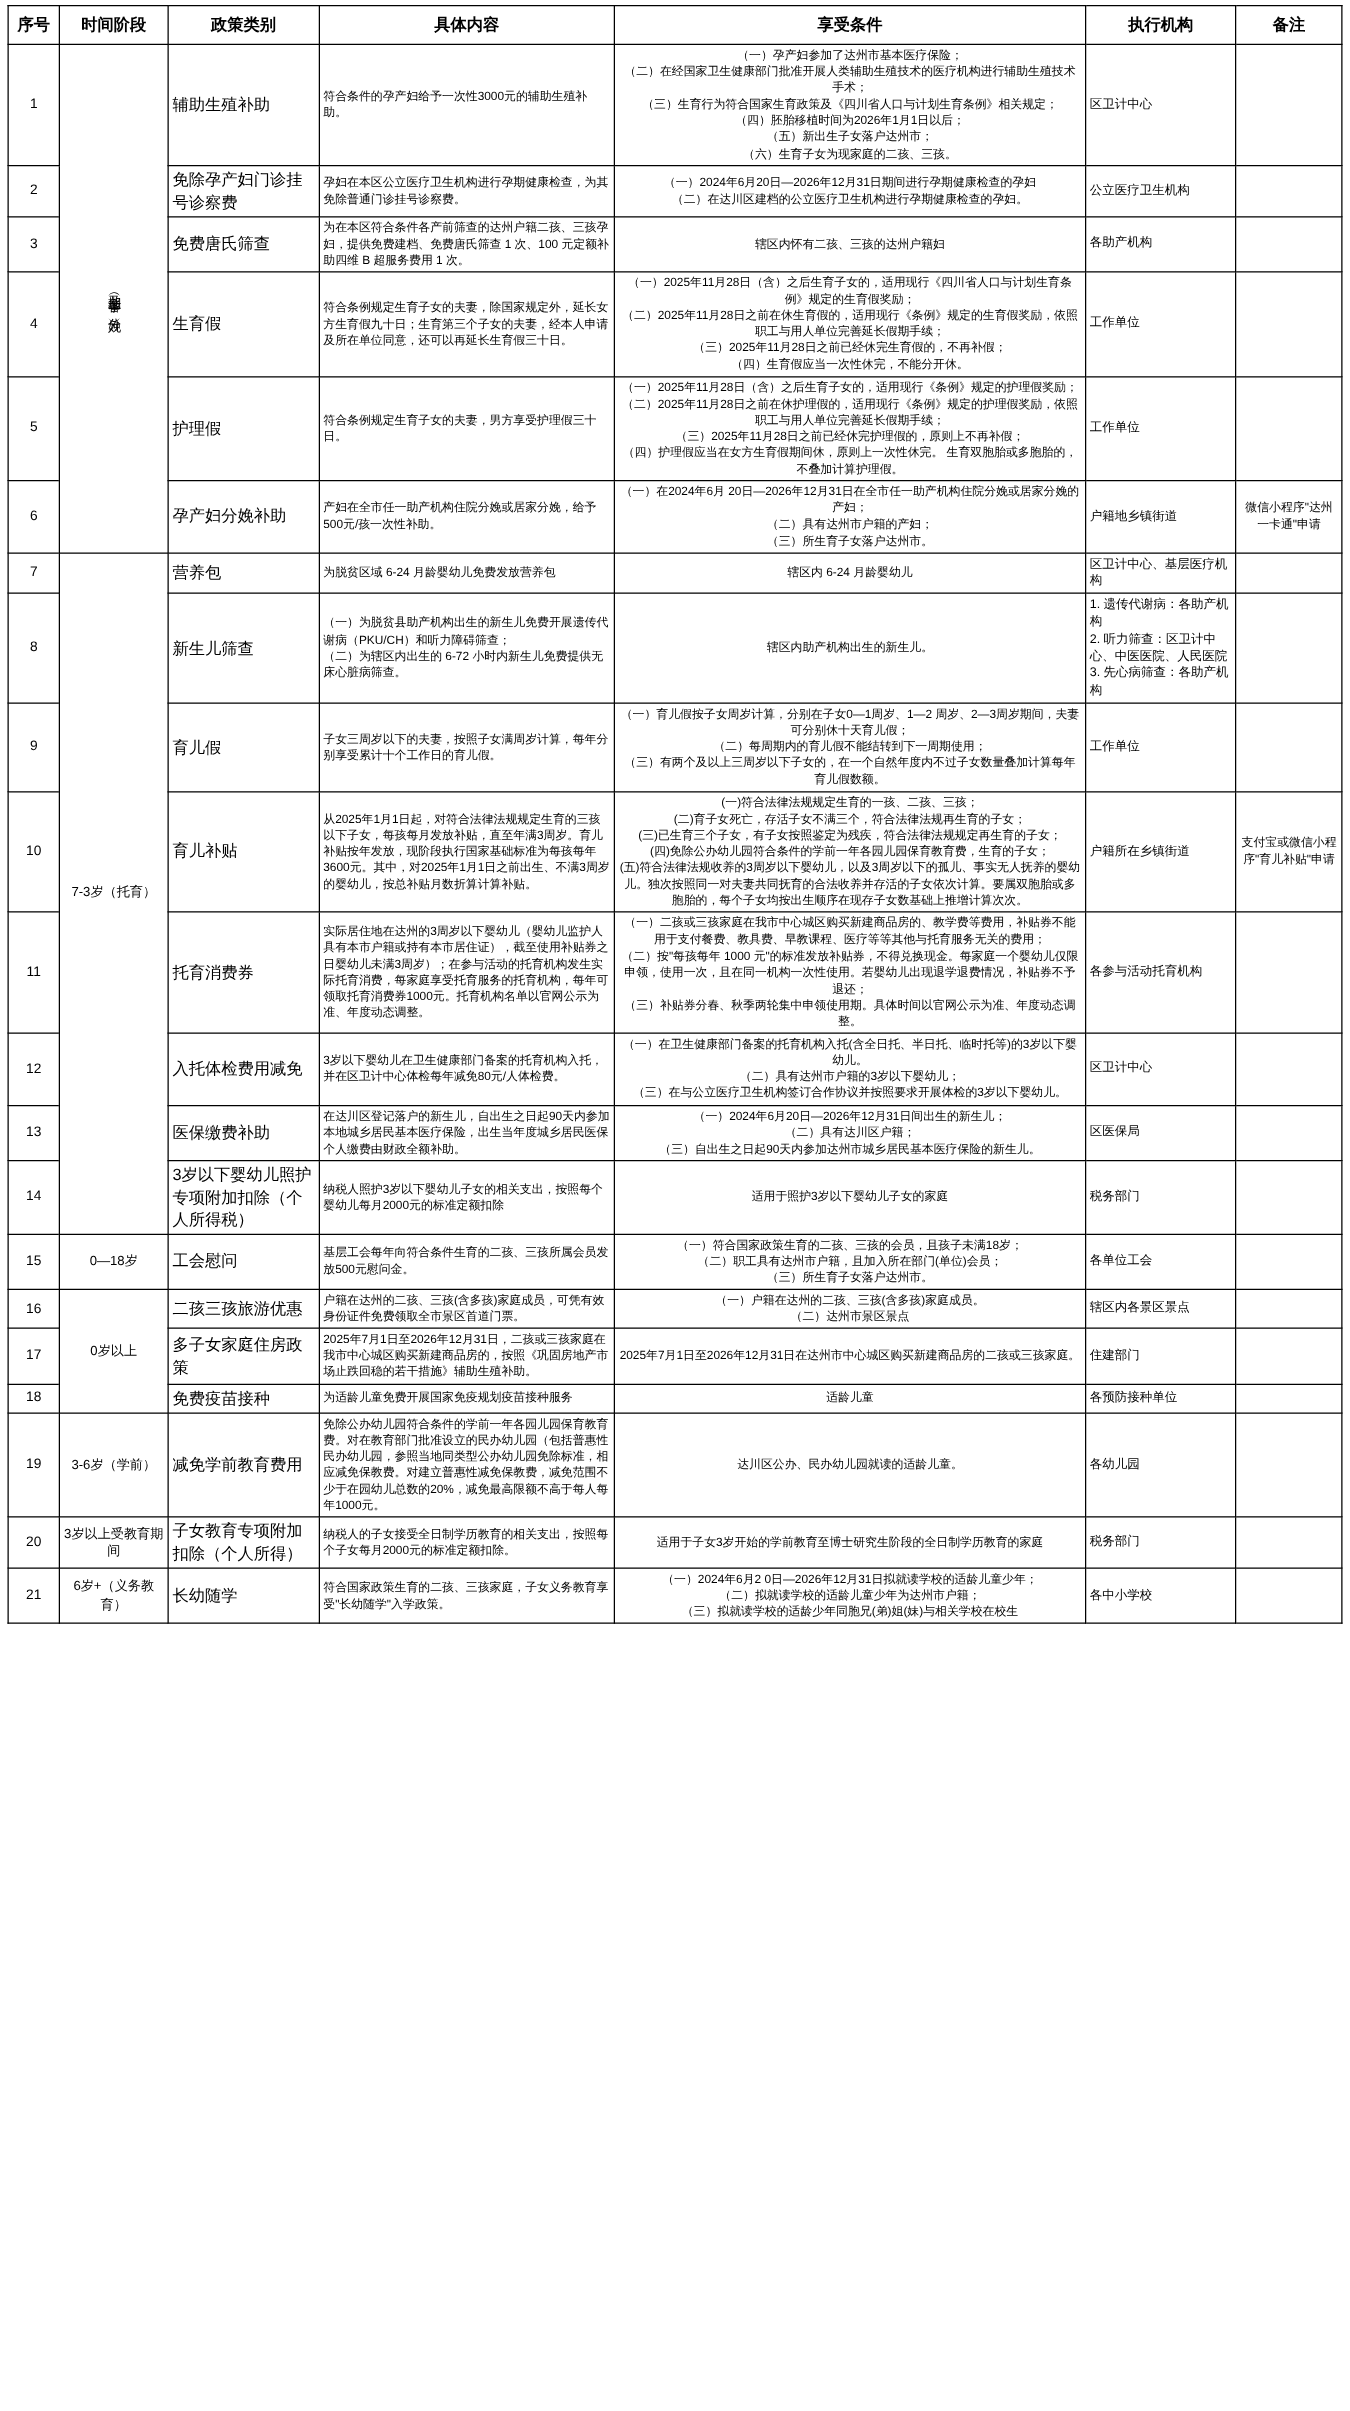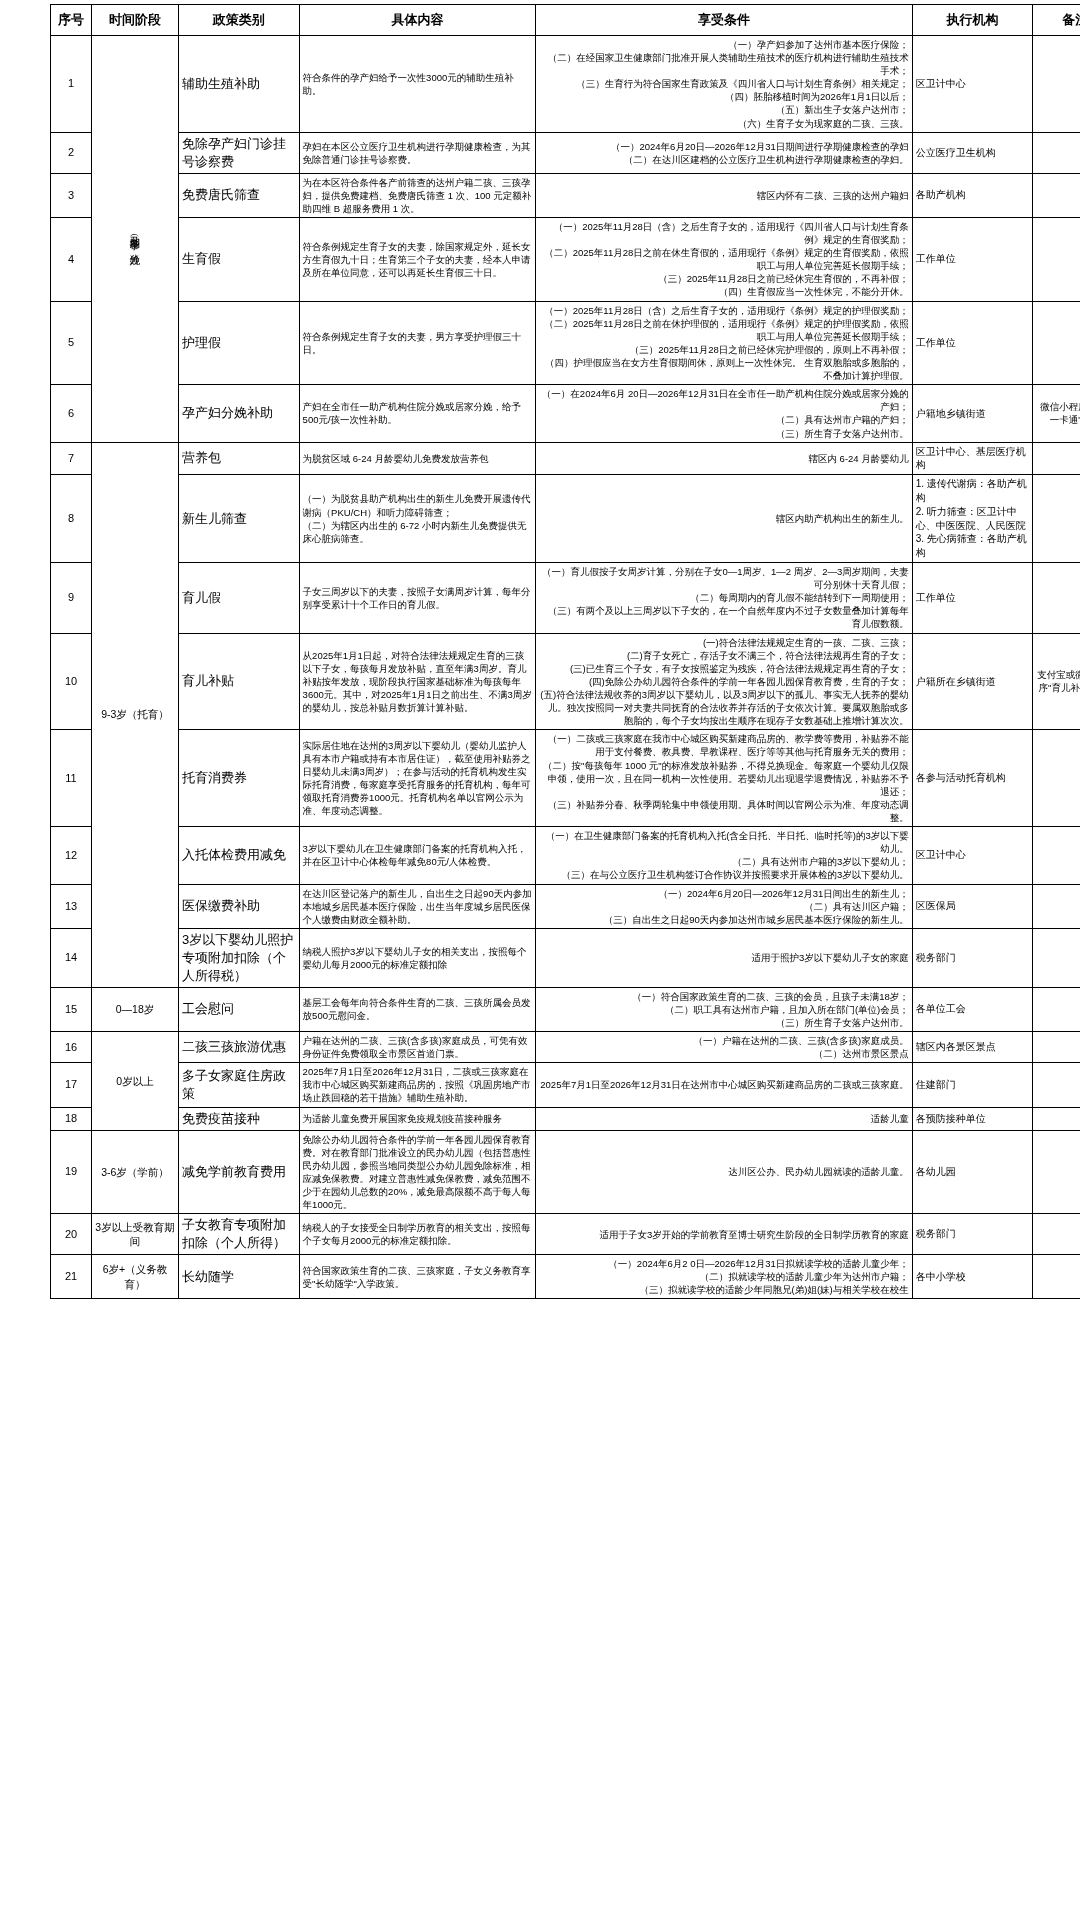--- a/index.html
+++ b/index.html
@@ -1,32 +1,32 @@
 <!DOCTYPE html>
 <html><head>
 <meta charset="utf-8">
 <style>
   html,body{margin:0;padding:0;background:#fff;}
   body{font-family:"Liberation Sans","DejaVu Sans",sans-serif;color:#000;}
-  #sheet{width:876px;min-height:1929px;box-sizing:border-box;padding:4px 6px 20px 6px;margin-left:44px;}
+  #sheet{width:876px;min-height:1929px;box-sizing:border-box;padding:4px 6px 20px 6px;}
   table{border-collapse:collapse;width:1068px;table-layout:fixed;}
   col.c0{width:34px}
   col.c1{width:72px}
   col.c2{width:100px}
   col.c3{width:196px}
   col.c4{width:312px}
   col.c5{width:100px}
   col.c6{width:70px}
   th,td{border:1px solid #000;vertical-align:middle;padding:2px 3px;font-size:9.5px;line-height:1.38;}
   thead th{font-size:13px;font-weight:bold;text-align:center;padding:6px 2px;}
   td.num{text-align:center;font-size:11px;}
   td.stage{text-align:center;font-size:10.5px;}
   td.cat{text-align:left;font-size:13px;}
   td.body{text-align:left;}
-  td.cond{text-align:right;}
+  td.cond{text-align:center;}
   td.org{text-align:left;font-size:10px;}
   td.remark{text-align:center;font-size:9.5px;}
   .vert{writing-mode:vertical-rl;text-orientation:upright;letter-spacing:1px;margin:0 auto;}
   p{margin:0;}
 </style>
 </head>
 <body>
 
 <div id="sheet">
 <table>
@@ -129,21 +129,21 @@
             <p>（二）具有达州市户籍的产妇；</p>
             <p>（三）所生育子女落户达州市。</p>
           </td>
       <td class="org">户籍地乡镇街道</td>
       <td class="remark">微信小程序"达州一卡通"申请</td>
     </tr>
 
     <tr>
       <td class="num">7</td>
       <td class="stage" rowspan="8">
-            <div>9-3岁（托育）</div>
+            <div>7-3岁（托育）</div>
           </td>
       <td class="cat">营养包</td>
       <td class="body">为脱贫区域 6-24 月龄婴幼儿免费发放营养包</td>
       <td class="cond">辖区内 6-24 月龄婴幼儿</td>
       <td class="org">区卫计中心、基层医疗机构</td>
       <td class="remark"></td>
     </tr>
 
     <tr>
       <td class="num">8</td>

